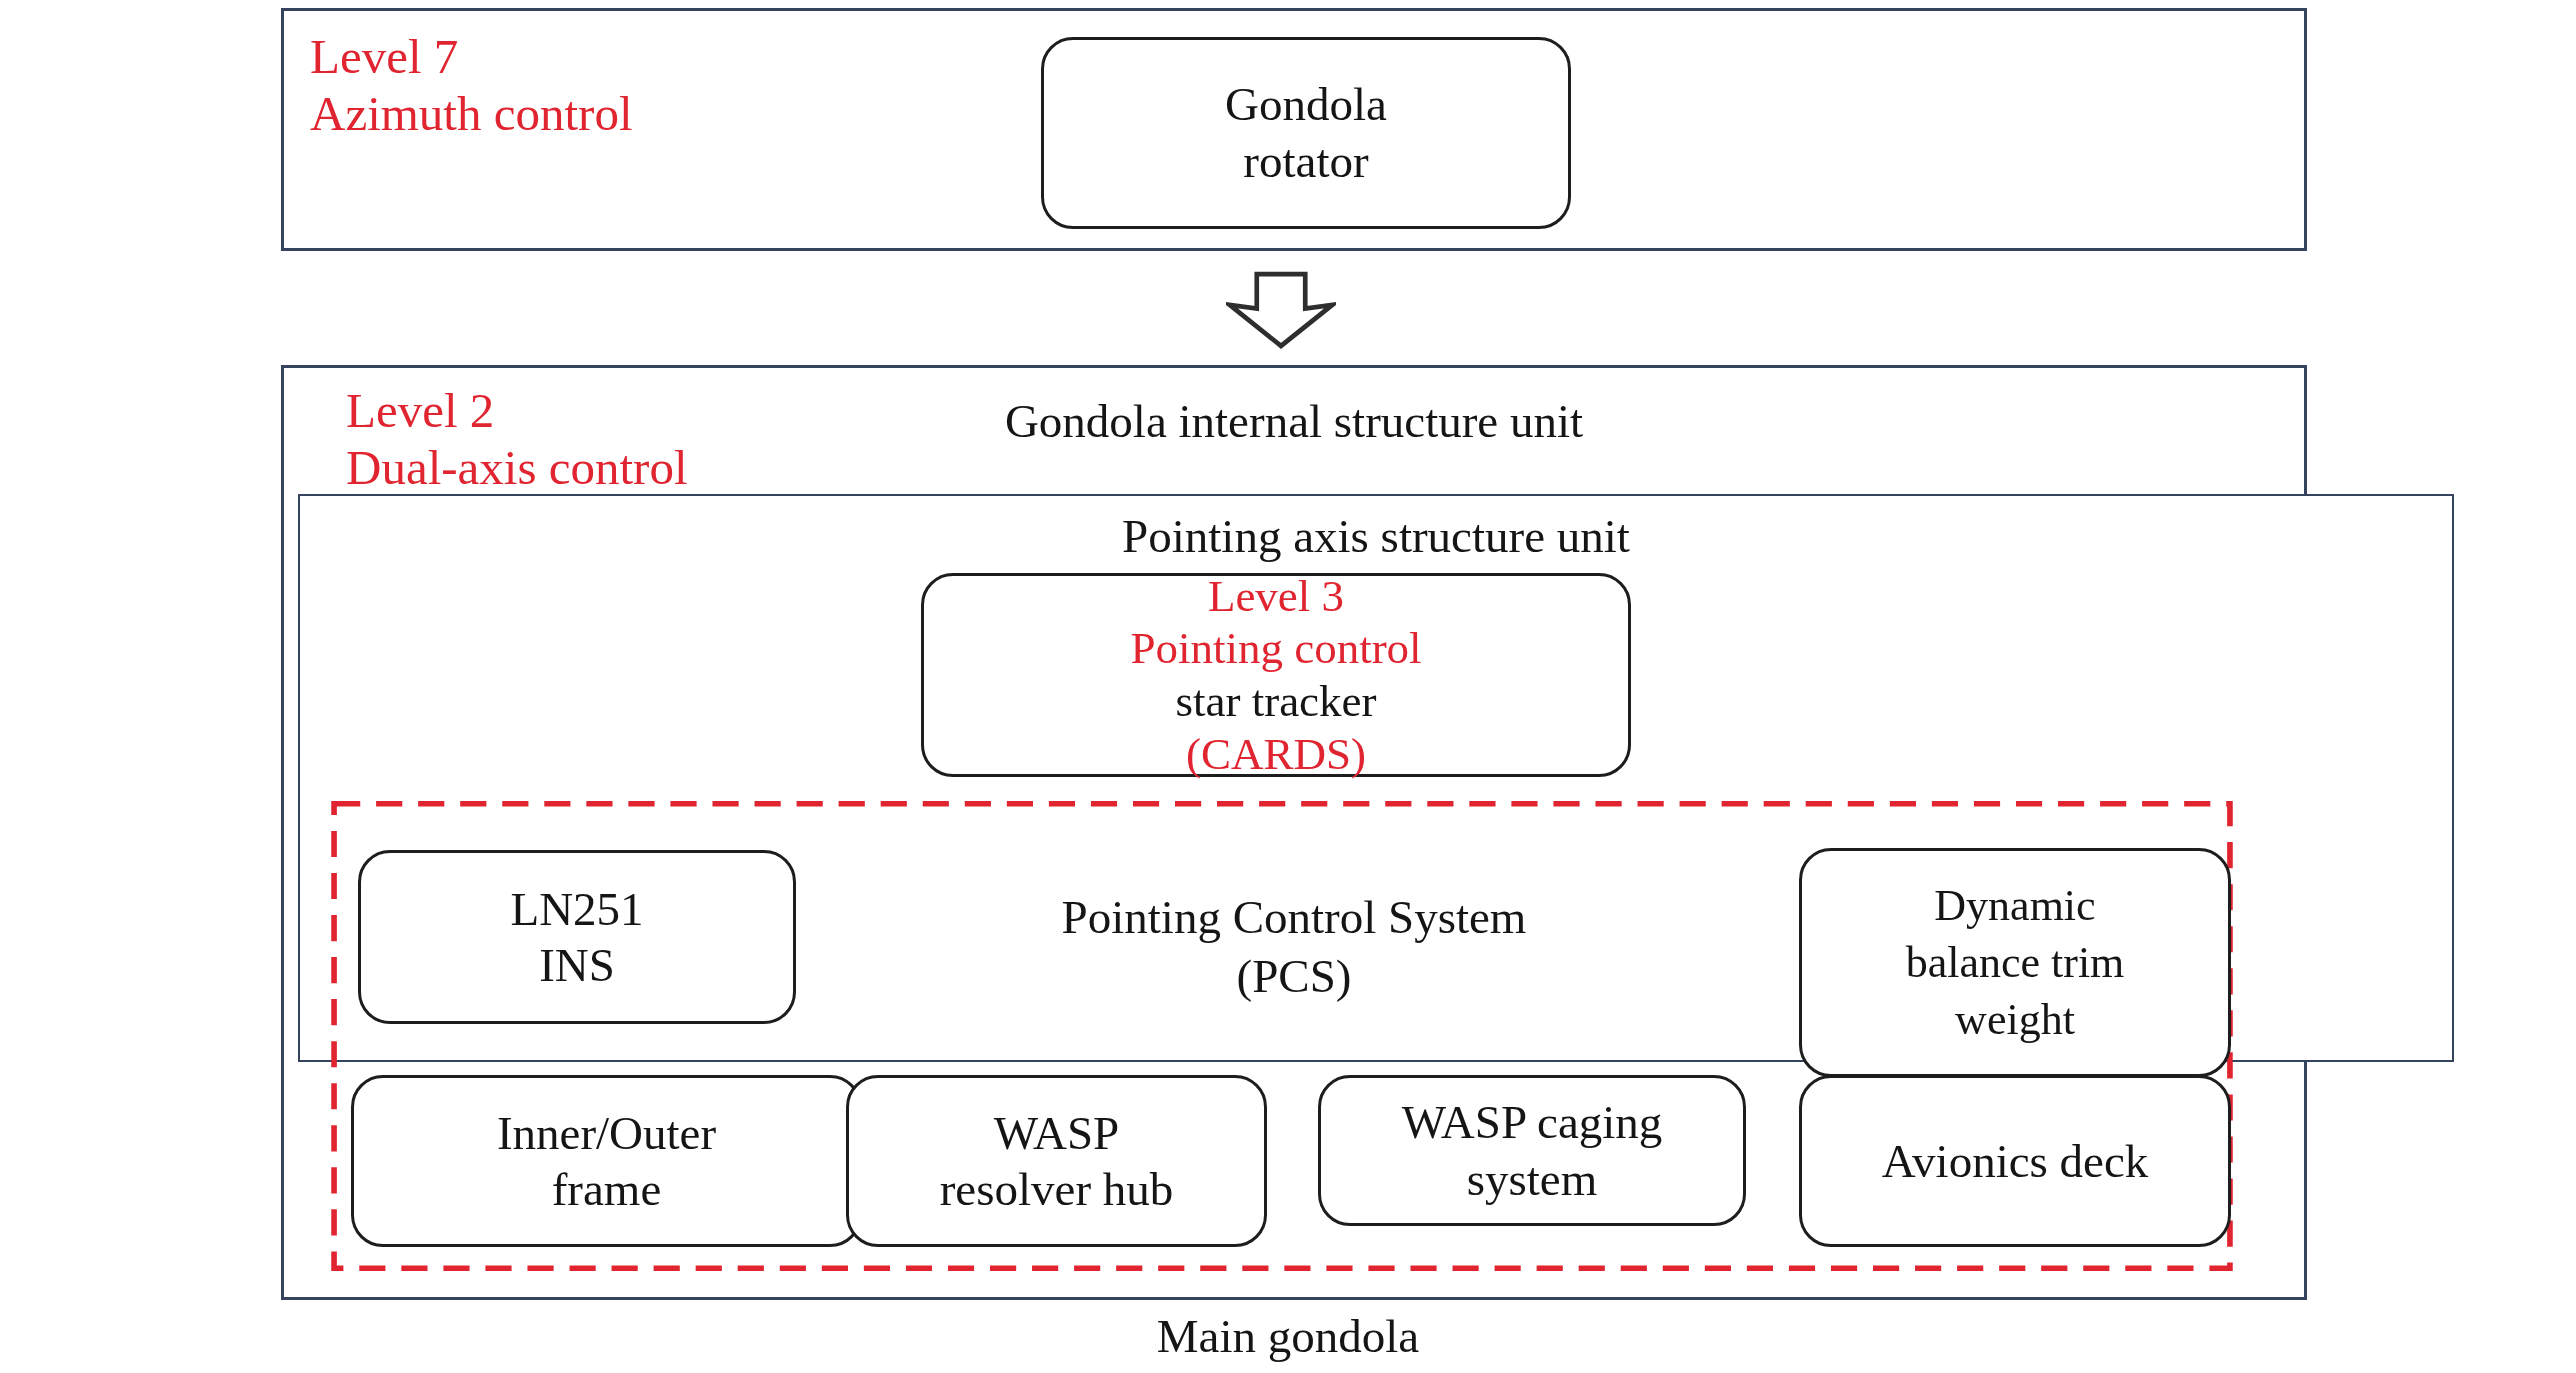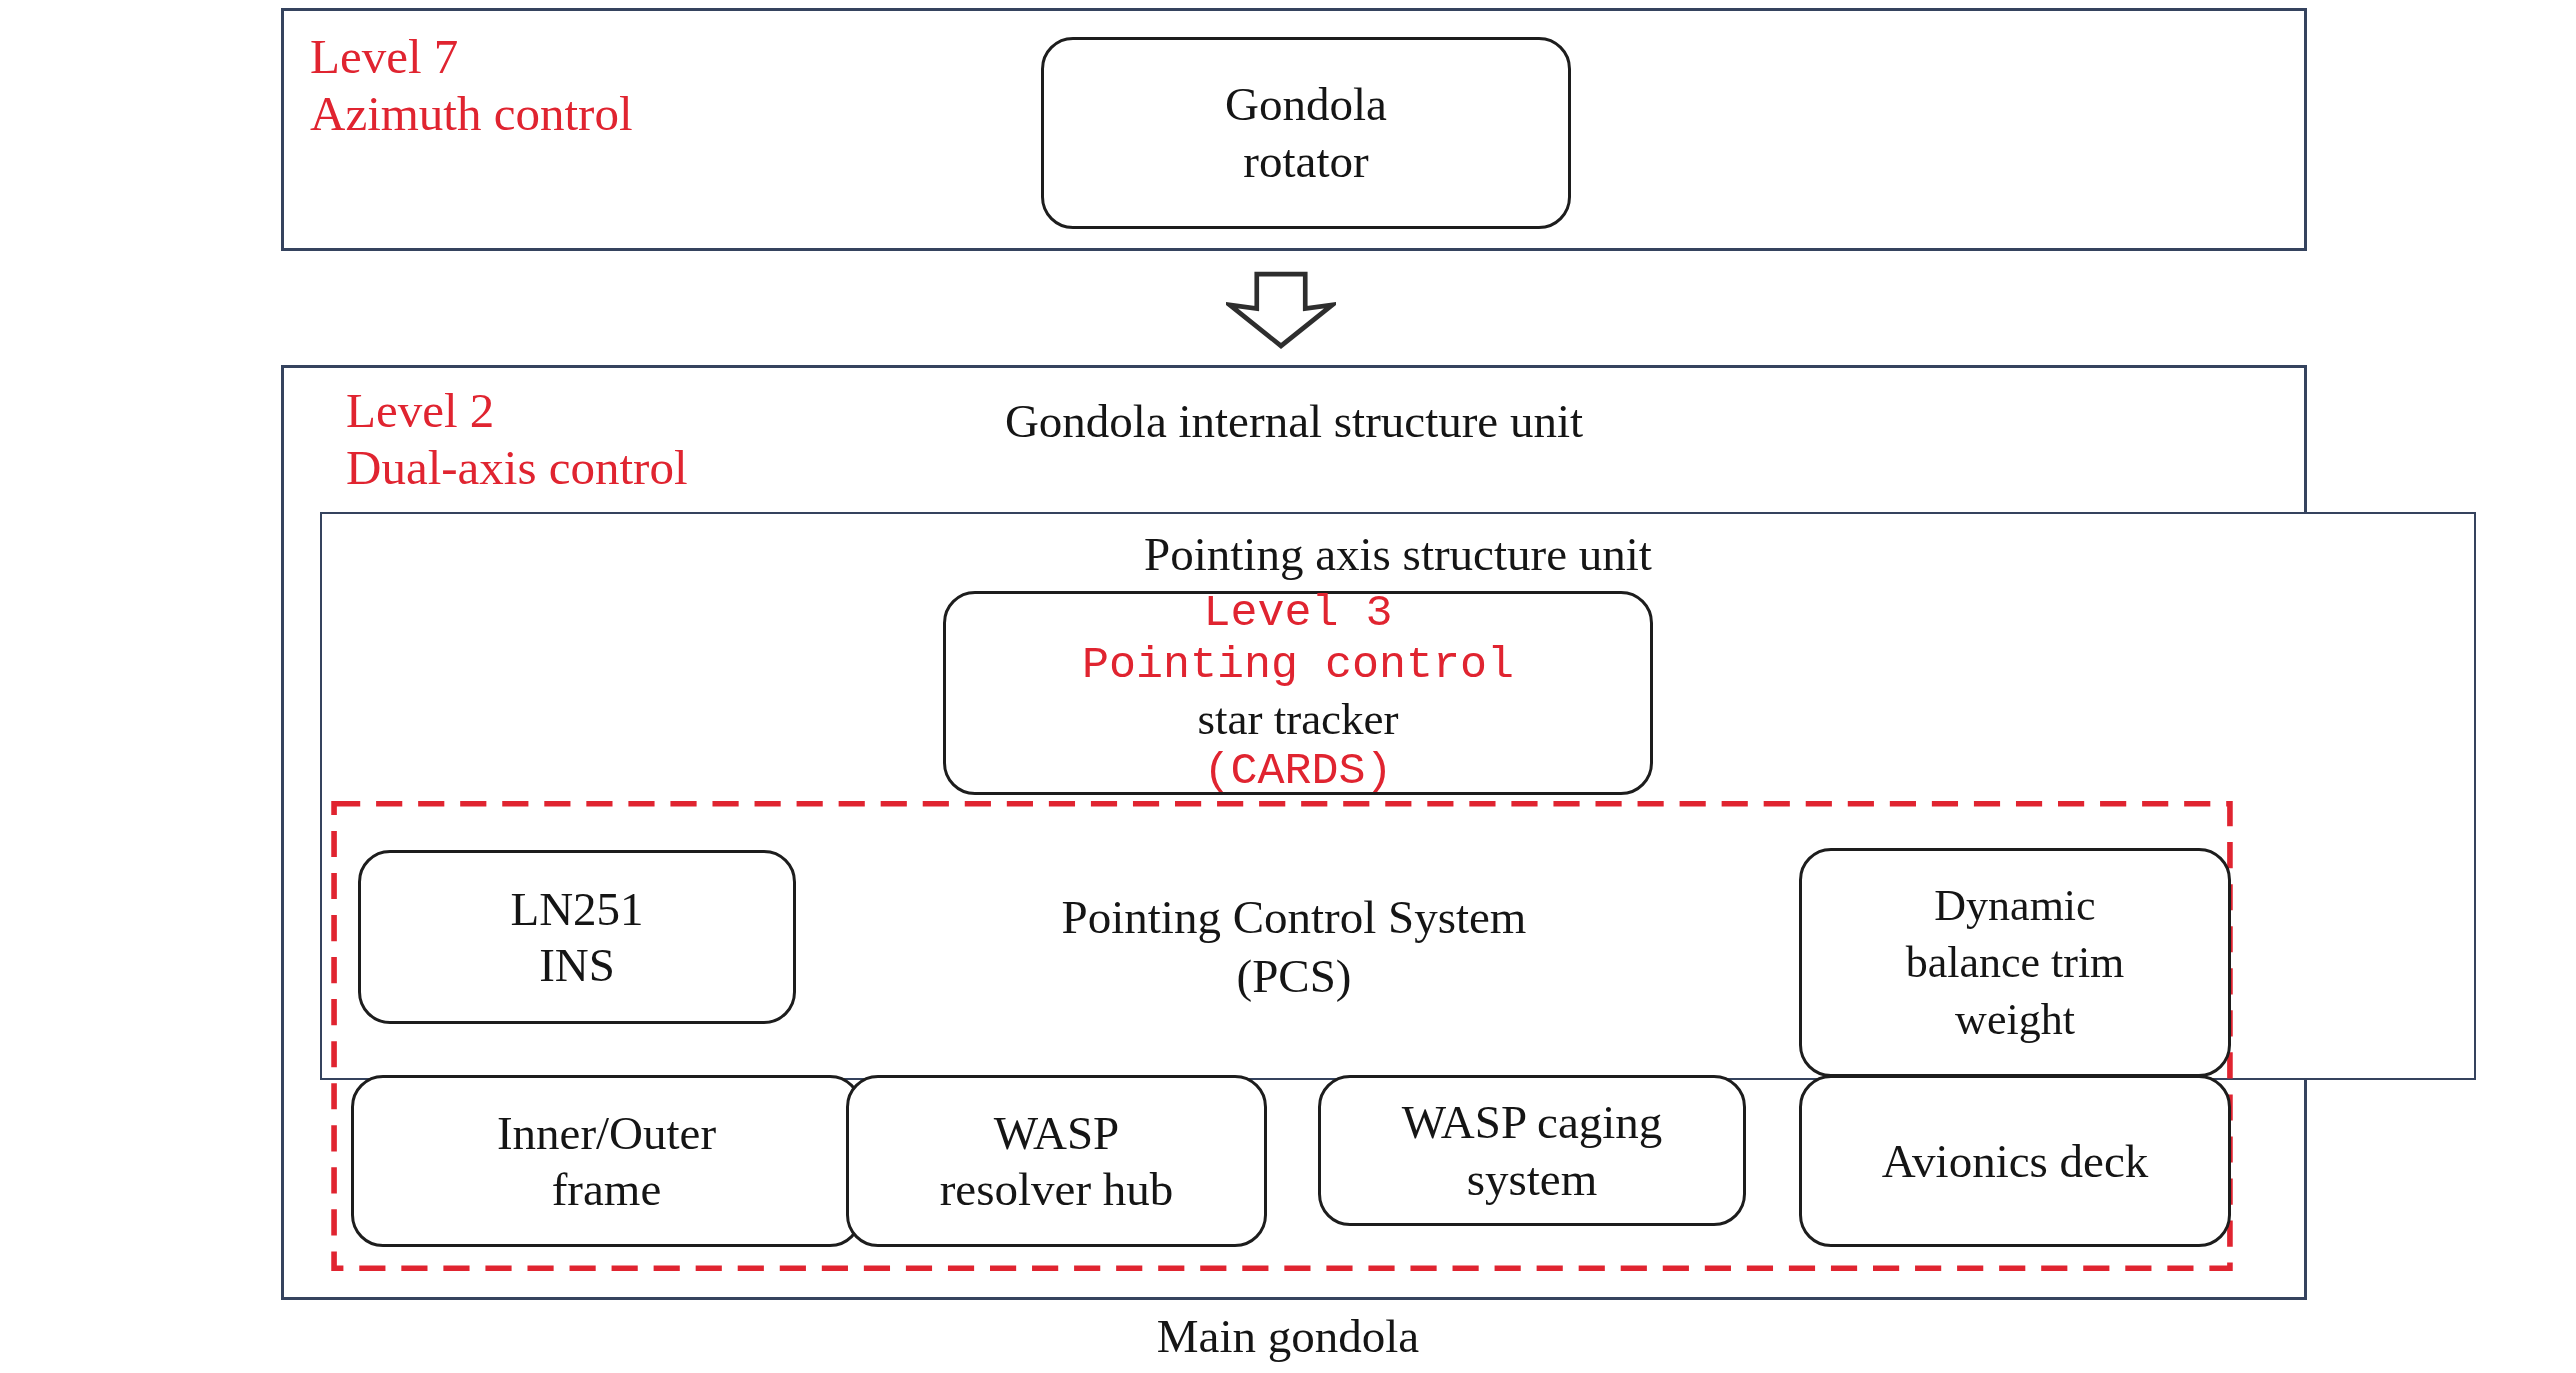--- a/index.html
+++ b/index.html
@@ -49,21 +49,21 @@
     box-sizing: border-box;
     display: flex;
     flex-direction: column;
     align-items: center;
     justify-content: center;
     text-align: center;
     font-size: 47px;
     line-height: 1.2;
   }
   .node span { display: block; }
-  .red { color: var(--red, #e02430); font-family: Liberation Mono, monospace; }
+  .red { color: var(--red, #e02430); }
   #level3-node { font-size: 45px; line-height: 1.17; }
   #dynamic-node { font-size: 44px; line-height: 1.3; }
   .svg-abs { position: absolute; display: block; }
   #pcs-title {
     position: absolute;
     left: 0;
     width: 100%;
     text-align: center;
     font-size: 47px;
     line-height: 1.25;
@@ -96,21 +96,21 @@
     <polygon points="33,3 85,3 85,40 114,36 59,80 4,36 33,40" fill="#ffffff" stroke="#2e2e2e" stroke-width="5" stroke-linejoin="miter"></polygon>
   </svg>
 
   <div class="panel" style="left:281px; top:365px; width:2026px; height:935px;">
     <div class="corner-label" style="left:62px; top:15px;">
       <span>Level 2</span>
       <span>Dual-axis control</span>
     </div>
     <div class="panel-title" style="top:26px;">Gondola internal structure unit</div>
 
-    <div class="panel thin" style="left:36px; top:126px; width:2156px; height:568px;margin-top:18px;">
+    <div class="panel thin" style="left:14px; top:126px; width:2156px; height:568px;">
       <div class="panel-title" style="top:13px;">Pointing axis structure unit</div>
       <div class="node" id="level3-node" style="left:621px; top:77px; width:710px; height:204px;">
         <span class="red">Level 3</span>
         <span class="red">Pointing control</span>
         <span>star tracker</span>
         <span class="red">(CARDS)</span>
       </div>
     </div>
 
     <svg class="svg-abs" style="left:47px; top:433px;" width="1902" height="470" viewBox="0 0 2035 503">

